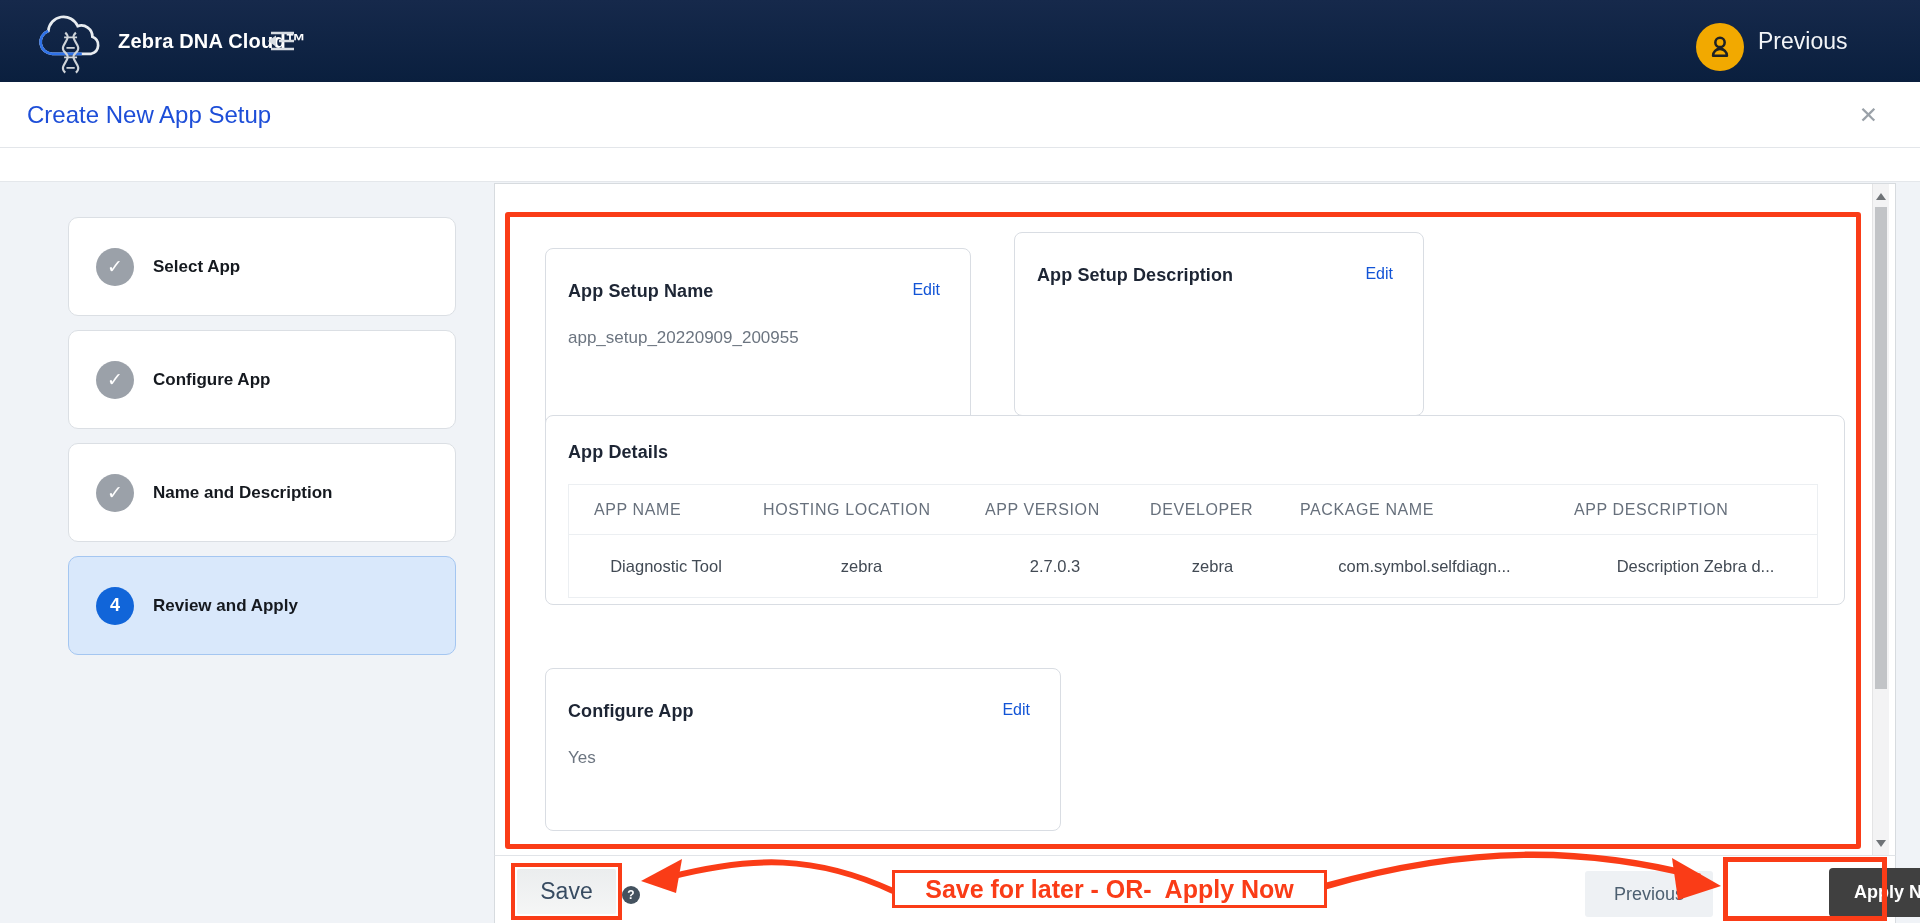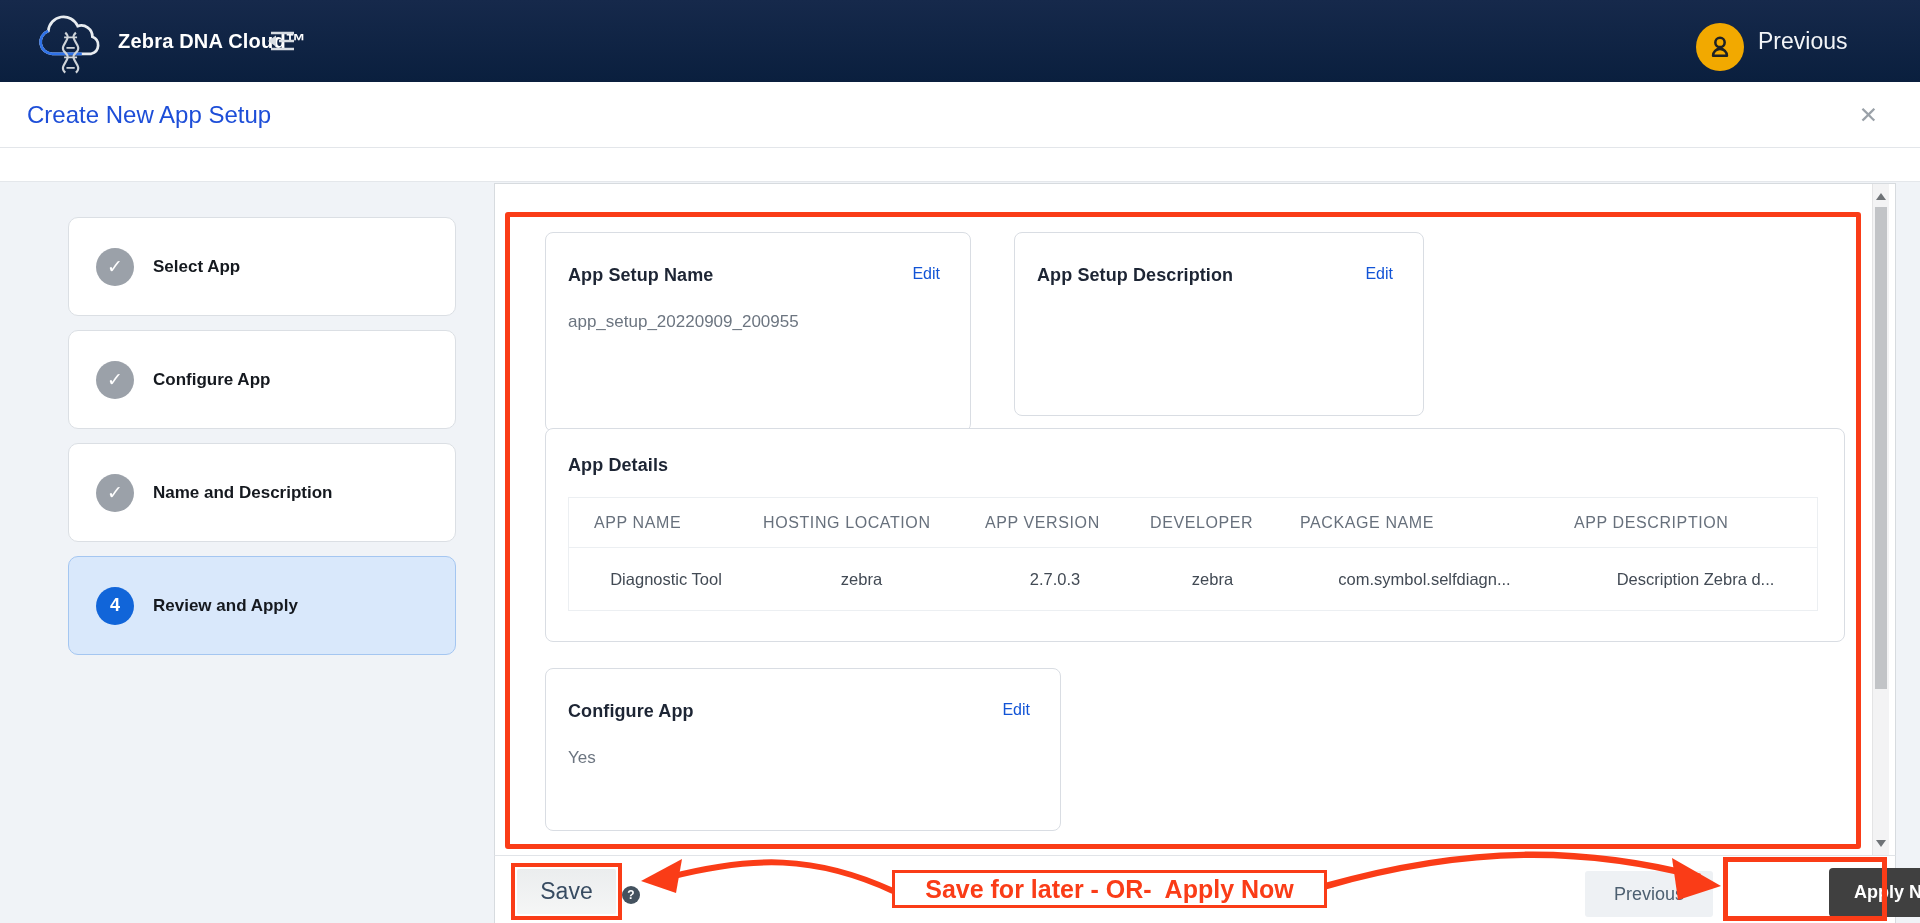--- a/index.html
+++ b/index.html
@@ -59,23 +59,23 @@
   .sb-thumb { position:absolute; left:2px; top:23px; width:12px; height:482px; background:#c2c4c7; cursor:pointer; }
 
   
   .card { position:absolute; background:#fff; border:1px solid #d9dde3; border-radius:8px; }
   .card-head { display:flex; justify-content:space-between; align-items:flex-start;
                padding:32px 30px 0 22px; }
   .card-title { font-size:18px; font-weight:bold; color:#1d2534; letter-spacing:.1px; }
   .edit-link { font-size:16px; font-weight:500; color:#1254d6; cursor:pointer; }
   .card-value { padding:26px 22px 0 22px; font-size:17px; color:#6c7580; }
 
-  #card-name      { left:545px;  top:232px; width:426px;  height:200px; }
+  #card-name      { left:545px;  top:248px; width:426px;  height:200px; }
   #card-desc      { left:1014px; top:232px; width:410px;  height:184px; }
-  #card-details   { left:545px;  top:428px; width:1300px; height:214px; }
+  #card-details   { left:545px;  top:415px; width:1300px; height:190px; }
   #card-configure { left:545px;  top:668px; width:516px;  height:163px; }
 
   
   .tbl { position:absolute; left:22px; top:68px; width:1250px; border:1px solid #eceff2; }
   .trow { display:grid; grid-template-columns:169px 222px 165px 150px 274px 1fr; align-items:center; }
   .trow.head { height:50px; border-bottom:1px solid #eceff2; }
   .trow.data { height:62px; border-bottom:1px solid #e4e7eb;text-align:center; }
   .th { padding-left:25px; font-size:16px; font-weight:500; color:#67707c; letter-spacing:.6px; }
   .td { padding-left:25px; font-size:16.5px; color:#424a54; white-space:nowrap; overflow:hidden; }
 

